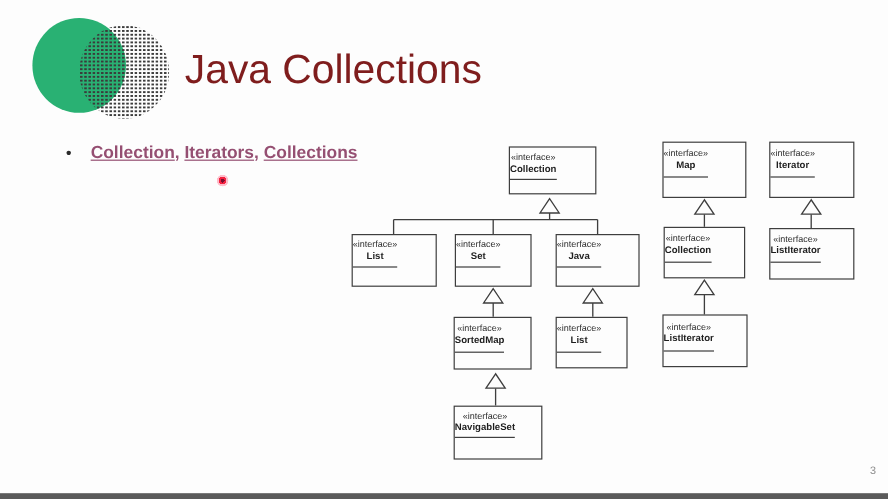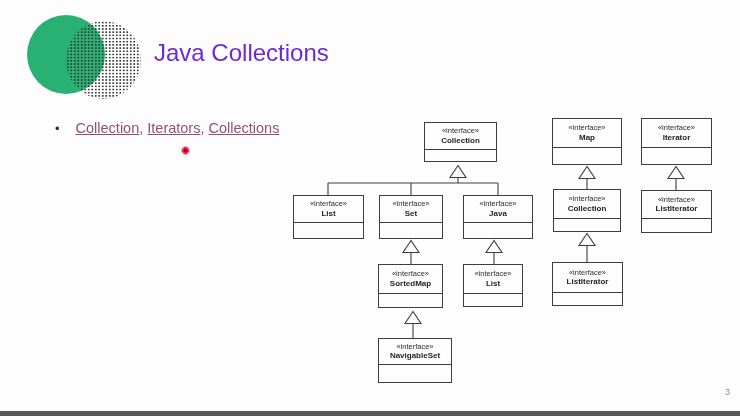--- a/index.html
+++ b/index.html
@@ -17,40 +17,40 @@
   }
   .logo-dots {
     position:absolute; left:66px; top:21px; width:75px; height:78px;
     border-radius:50%;
     background-image:radial-gradient(circle, #3a3a3a 0.8px, rgba(0,0,0,0) 1px);
     background-size:3.5px 3.2px;
   }
   
   .slide-title {
     position:absolute; left:154px; top:39px;
-    font-size:24px; color:#6d28d9; letter-spacing:0;
+    font-size:34px; color:#7f1d1d; letter-spacing:0;
   }
   
   .bullet-row {
     position:absolute; left:55px; top:120px;
-    font-size:14.5px; color:#954F72;
+    font-size:14.5px; color:#954F72;font-weight:bold;
   }
   .bullet-marker { color:#2b2b2b; margin-right:16px; font-size:13px; }
   .slide-link { color:#954F72; text-decoration:underline; cursor:pointer; }
   .sep { margin-right:4px; }
   
   .laser-dot {
     position:absolute; left:180px; top:145px; width:11px; height:11px;
     border-radius:50%;
     background:radial-gradient(circle, #7a0c2e 0 1.6px, #f5213f 1.6px 3.2px, rgba(255,110,140,0.45) 3.2px 4.6px, rgba(255,150,170,0) 5px);
   }
   
   .ubox {
     position:absolute; border:1px solid #3e3e3e; background:#fdfdfd;
-    display:flex; flex-direction:column;
+    display:flex; 
   }
   .ubox-title {
     border-bottom:1px solid #3e3e3e;
     display:flex; flex-direction:column; align-items:center; justify-content:center;
     line-height:1.25;
   }
   .stereo { font-size:7.5px; color:#2e2e2e; }
   .uname  { font-size:8px; font-weight:bold; color:#1e1e1e; }
   .ubox-body { flex:1; }
   .connector-layer { position:absolute; left:0; top:0; pointer-events:none; }

